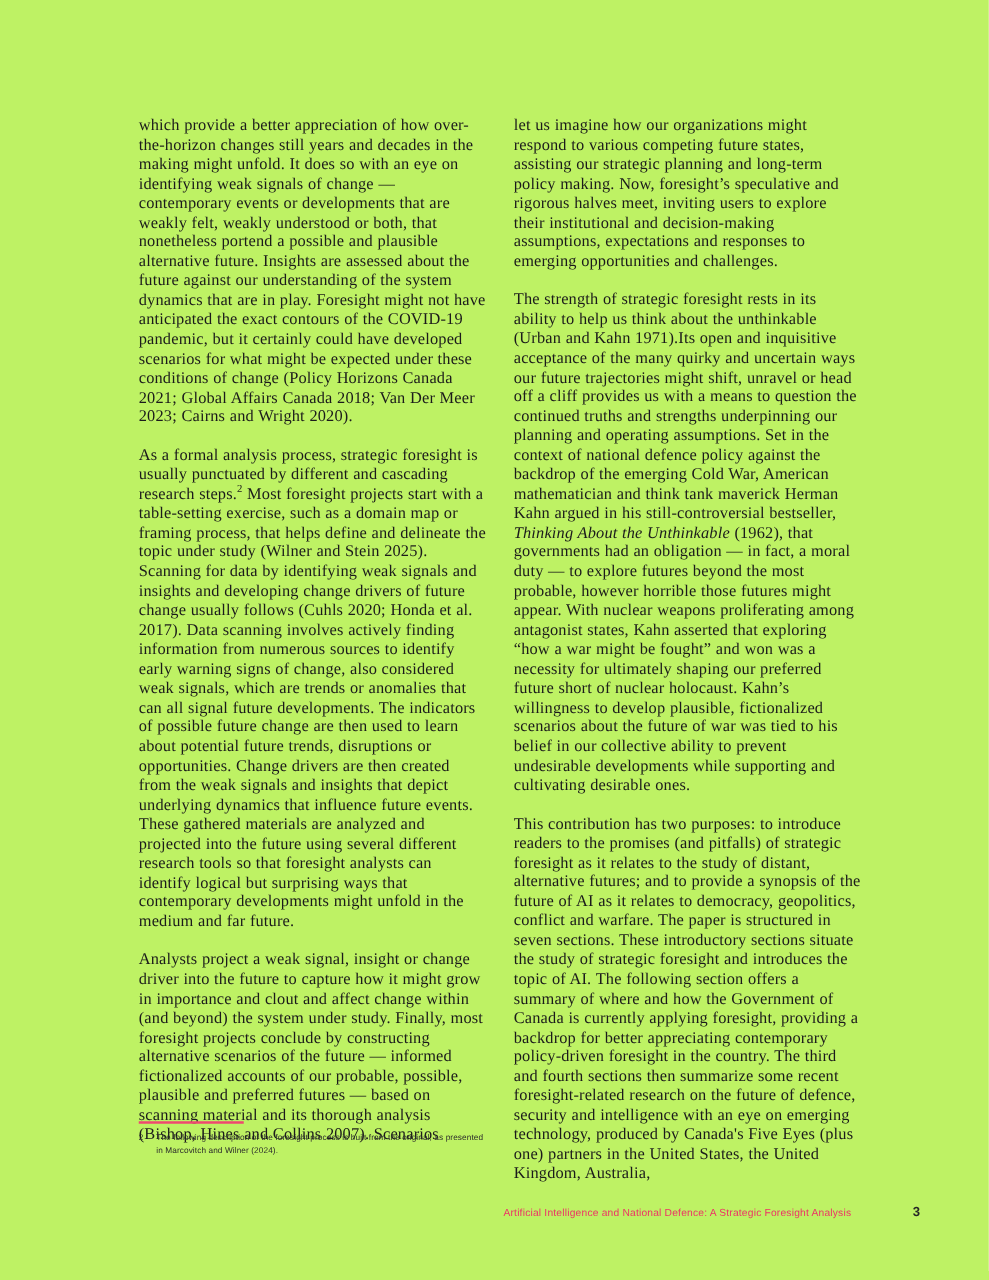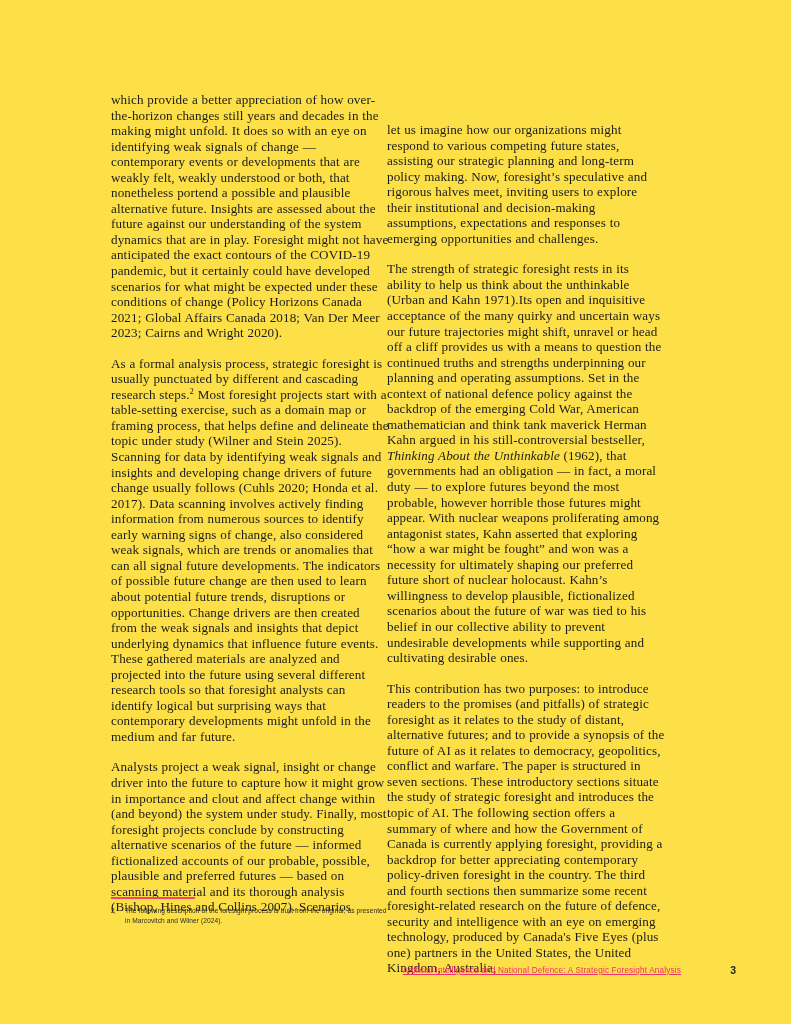--- a/index.html
+++ b/index.html
@@ -12,38 +12,38 @@
     height: 1024px;
     position: relative;
     overflow: hidden;
     font-family: "Liberation Serif", "DejaVu Serif", serif;
     color: #1a1a1a;
   }
 
   .page {
     position: absolute;
     inset: 0;
-    background: #fde047;
+    background: #bef264;
   }
 
   
   .columns {
     position: absolute;
     left: 111px;
     top: 92px;
     width: 570px;
     height: 790px;
   }
   .col {
     position: absolute;
     top: 0;
     width: 278px;
   }
   .col-left  { left: 0; }
-  .col-right { left: 276px; margin-top: 30px; }
+  .col-right { left: 300px; }
 
   p.body {
     margin: 0 0 15px 0;
     font-size: 13.1px;
     line-height: 15.55px;
     text-align: left;
     letter-spacing: 0.01em;
     word-spacing: 0.02em;
     color: #1b1b1b;
     -webkit-font-smoothing: antialiased;
@@ -97,21 +97,20 @@
   }
   .footer-title {
     position: absolute;
     right: 70px;
     top: 0;
     font-family: "Liberation Sans", "DejaVu Sans", sans-serif;
     font-size: 8.2px;
     letter-spacing: 0.02em;
     color: #ee3366;
     white-space: nowrap;
-    text-decoration: underline;
   }
   .footer-pageno {
     position: absolute;
     right: 15px;
     top: -2px;
     font-family: "Liberation Sans", "DejaVu Sans", sans-serif;
     font-size: 10.5px;
     font-weight: 700;
     color: #262626;
   }

